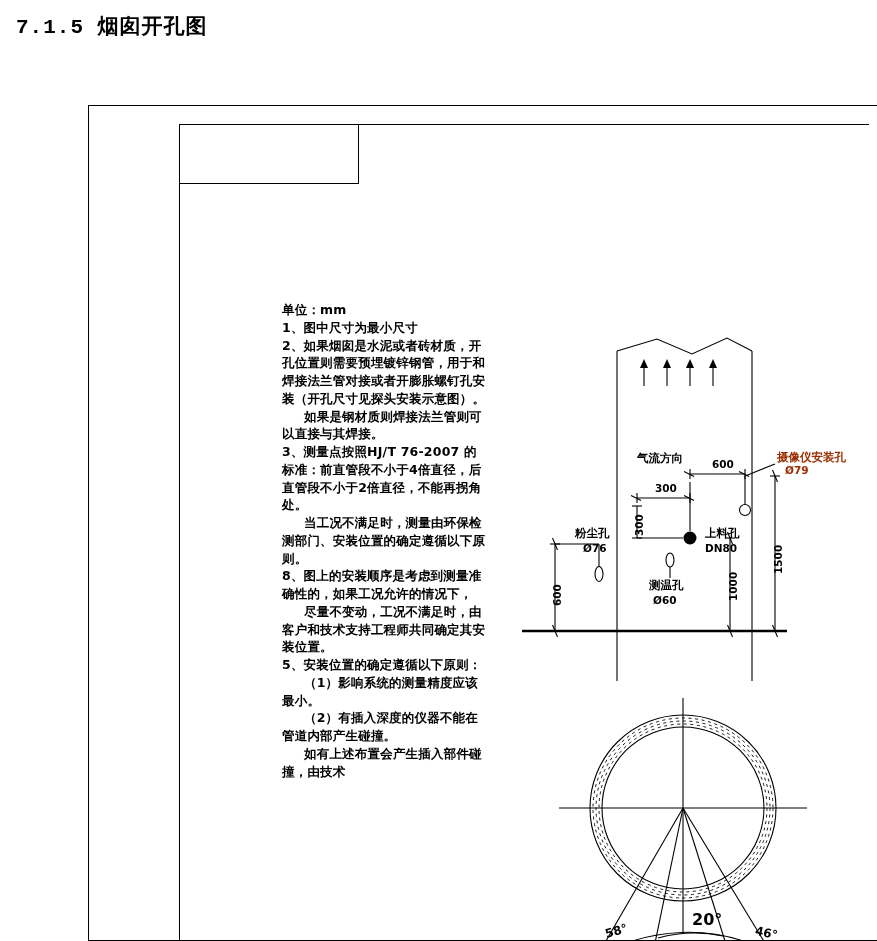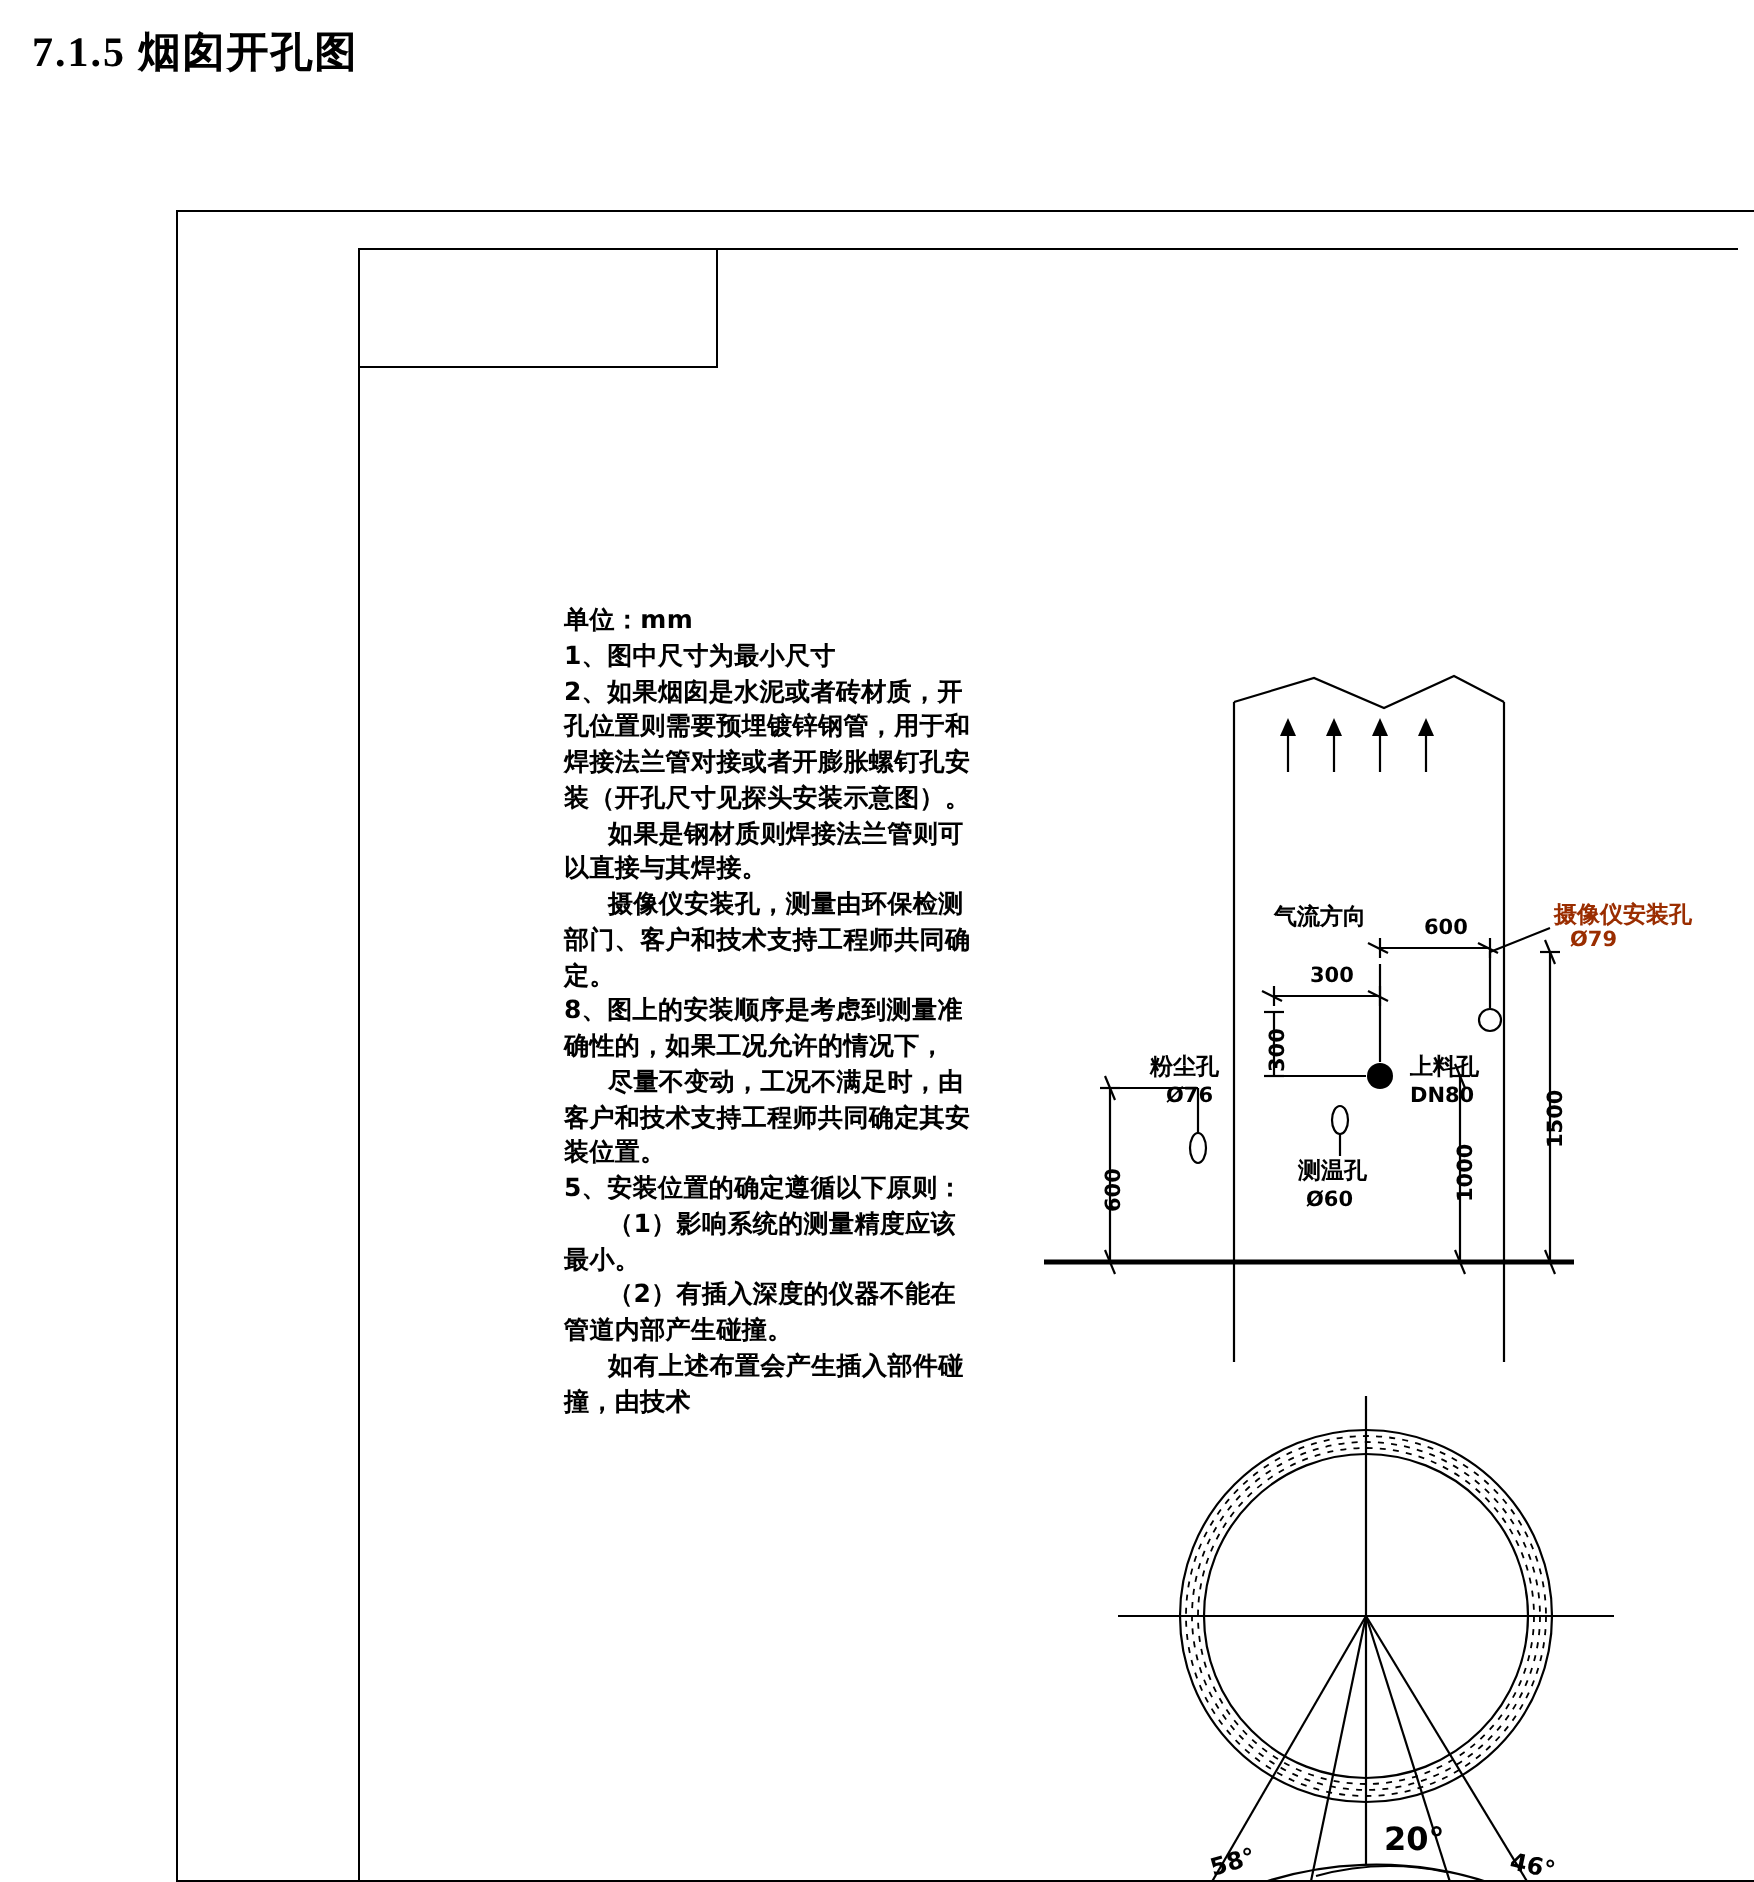--- a/index.html
+++ b/index.html
@@ -15,21 +15,21 @@
     color: #000000;
     overflow: hidden;
   }
   #page-title {
     position: absolute;
     left: 16px;
     top: 12px;
     font-size: 21px;
     font-weight: bold;
     letter-spacing: 1px;
-    font-family: Liberation Serif, serif;
+    font-family: Liberation Mono, monospace;
   }
   
   #drawing-frame {
     position: absolute;
     left: 88px;
     top: 105px;
     width: 858px;
     height: 836px;
     border: 1px solid #000;
     box-sizing: border-box;
@@ -120,21 +120,22 @@
 
 <div id="drawing-frame">
   <div id="inner-frame"></div>
   <div id="title-block"></div>
 
   <div id="notes">
     <div class="note-line">单位：mm</div>
     <div class="note-line">1、图中尺寸为最小尺寸</div>
     <div class="note-line">2、如果烟囱是水泥或者砖材质，开孔位置则需要预埋镀锌钢管，用于和焊接法兰管对接或者开膨胀螺钉孔安装（开孔尺寸见探头安装示意图）。</div>
     <div class="note-line indent">如果是钢材质则焊接法兰管则可以直接与其焊接。</div>
-    <div class="note-line indent">摄像仪安装孔，测量由环保检测部门、客户和技术支持工程师共同确定。</div>
+    <div class="note-line">3、测量点按照HJ/T 76-2007 的标准：前直管段不小于4倍直径，后直管段不小于2倍直径，不能再拐角处。</div>
+    <div class="note-line indent">当工况不满足时，测量由环保检测部门、安装位置的确定遵循以下原则。</div>
     <div class="note-line">8、图上的安装顺序是考虑到测量准确性的，如果工况允许的情况下，</div>
     <div class="note-line indent">尽量不变动，工况不满足时，由客户和技术支持工程师共同确定其安装位置。</div>
     <div class="note-line">5、安装位置的确定遵循以下原则：</div>
     <div class="note-line indent">（1）影响系统的测量精度应该最小。</div>
     <div class="note-line indent">（2）有插入深度的仪器不能在管道内部产生碰撞。</div>
     <div class="note-line indent">如有上述布置会产生插入部件碰撞，由技术</div>
   </div>
 
   <div id="diagram">
 

